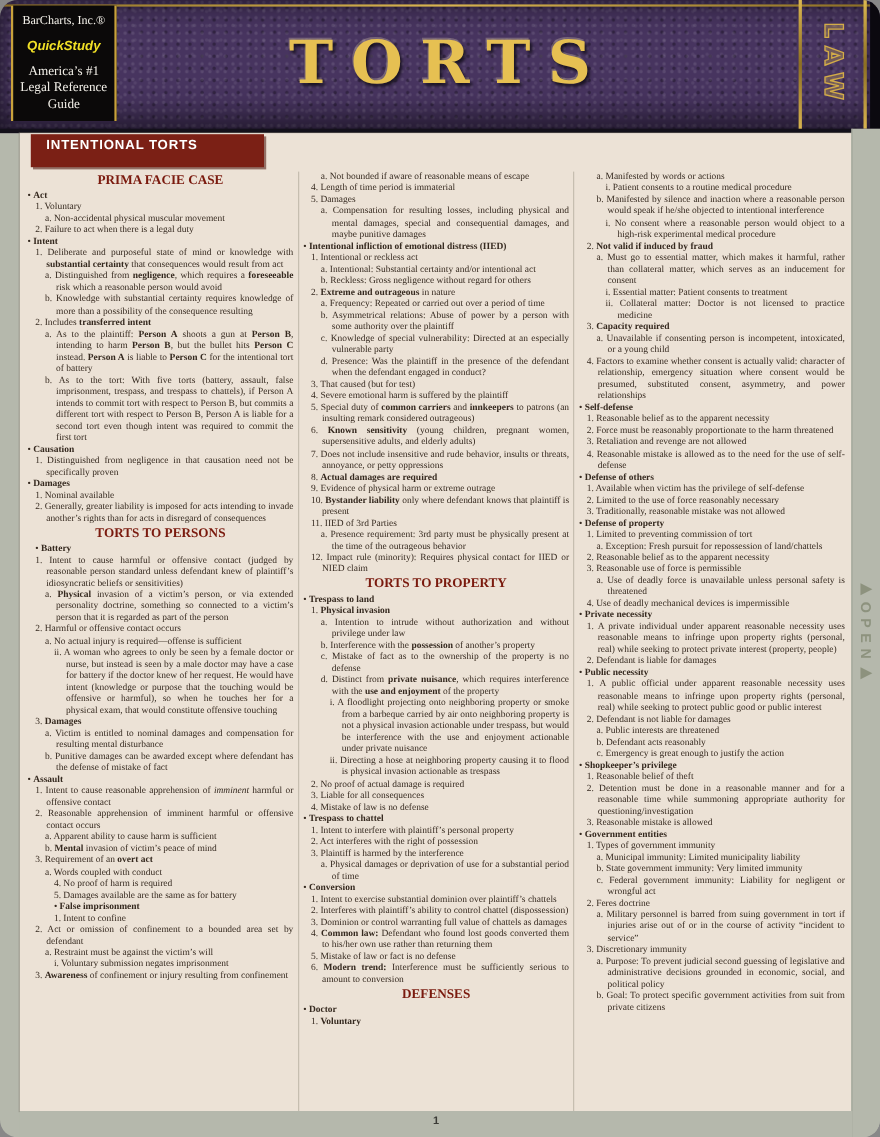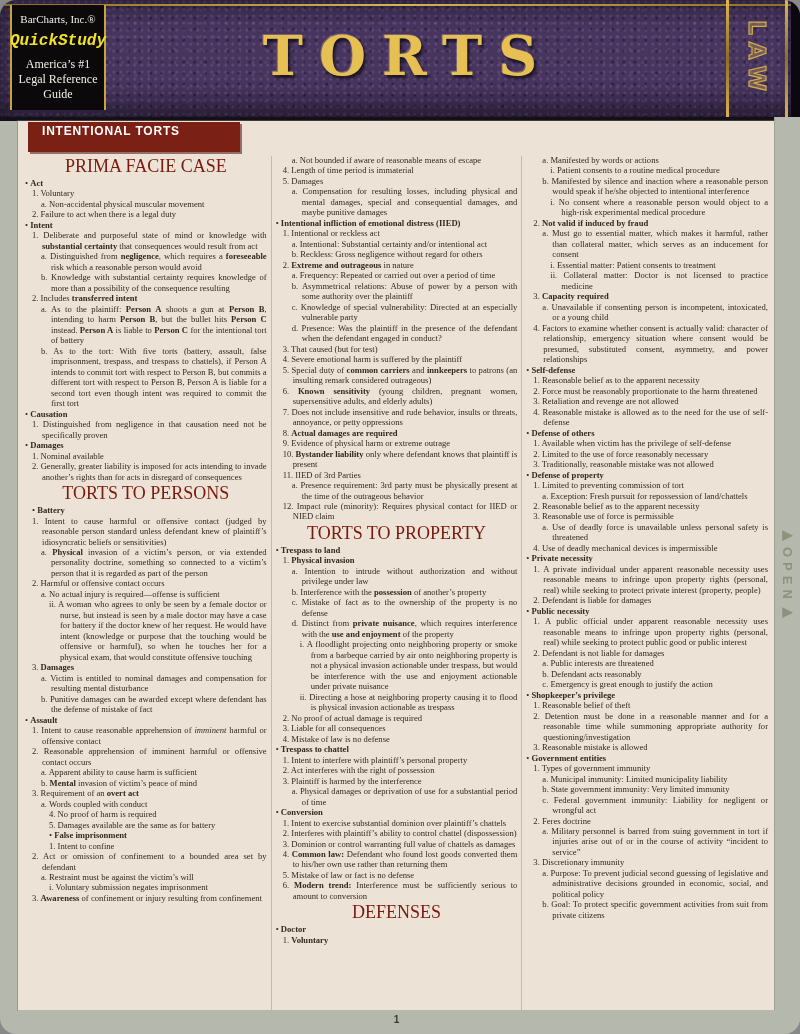--- a/index.html
+++ b/index.html
@@ -17,21 +17,21 @@
          box-shadow:inset 0 -14px 22px rgba(0,0,0,0.45), inset 0 10px 18px rgba(0,0,0,0.35);
          border-bottom:4px solid #13101a;}
   .spine-top-line{position:absolute;top:4px;left:0;right:0;height:2px;
                   background:linear-gradient(90deg,#8a6d25,#d8b450,#8a6d25);}
   .pub-box{position:absolute;left:10px;top:5px;bottom:7px;width:96px;background:#0b0909;
            border-left:2px solid var(--gold,#c9a23c);border-right:2px solid var(--gold,#c9a23c);
            display:flex;flex-direction:column;align-items:center;justify-content:space-between;
            padding:8px 2px;box-sizing:border-box;text-align:center;}
   .pub-name{color:#f2efe8;font-size:11px;}
   .pub-brand{color:var(--quickstudy-yellow,#f2e126);font-style:italic;font-weight:bold;
-             font-size:16px;font-family:Liberation Mono, monospace;}
+             font-size:12px;font-family:Liberation Sans, sans-serif;}
   .pub-tagline{color:#f2efe8;font-size:12px;line-height:1.25;}
   .title{position:absolute;left:120px;right:120px;top:24px;margin:0;text-align:center;
          font-family:"DejaVu Serif",serif;font-weight:bold;font-size:54px;
          letter-spacing:16px;text-indent:16px;color:var(--title-gold,#e6c052);
          text-shadow:2px 3px 3px rgba(0,0,0,0.65), -1px -1px 0 rgba(255,240,190,0.25);}
   .law-area{position:absolute;right:12px;top:0;bottom:0;width:62px;display:flex;}
   .gold-v{width:3px;height:100%;background:linear-gradient(180deg,#dcb850,#8d6f22,#d8b450);}
   .law{flex:1;display:flex;align-items:center;justify-content:center;
        writing-mode:vertical-rl;text-orientation:mixed;
        font-family:"DejaVu Sans",sans-serif;font-weight:bold;font-size:23px;letter-spacing:7px;
@@ -43,21 +43,21 @@
          background:var(--sheet-bg,#ece2d6);box-shadow:0 0 0 1px rgba(120,115,105,0.45);
          overflow:hidden;}
   .banner{width:198px;height:30px;background:var(--banner-bg,#7b2015);color:#ffffff;
           font-family:"Liberation Sans",sans-serif;font-weight:bold;font-size:12px;
           letter-spacing:0.8px;line-height:19px;padding-left:14px;margin:1px 0 2px 10px;
           box-shadow:2px 2px 0 rgba(74,19,11,0.55);}
   .cols{display:flex;height:calc(100% - 24px);padding:0 3px;}
   .col{flex:1 1 0;padding:1px 4px 0 4px;overflow:hidden;}
   .divider{width:1px;background:#c2bbac;margin:2px 0;}
 
-  .sec-heading{font-family:"Liberation Serif",serif;font-weight:normal;font-size:18px;
+  .sec-heading{font-family:"Liberation Serif",serif;font-weight:bold;font-size:12px;
                color:var(--heading,#7a1a0e);text-align:center;margin:1px 0;}
   .li{font-size:8.6px;line-height:1.22;color:var(--body-text,#35291f);
       text-align:justify;margin:0;}
   .li b{font-weight:bold;}
   .i0{padding-left:8px;text-indent:-8px;}
   .i1{padding-left:17px;text-indent:-10px;}
   .i2{padding-left:26px;text-indent:-10px;}
   .i3{padding-left:35px;text-indent:-11px;}
 
   

